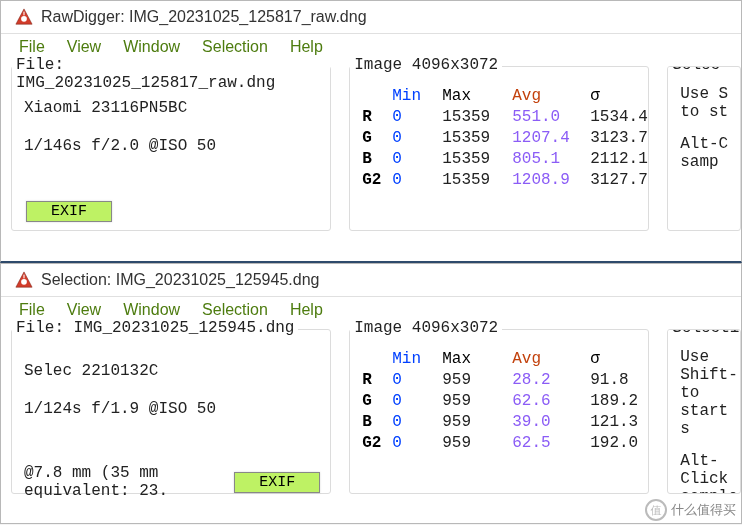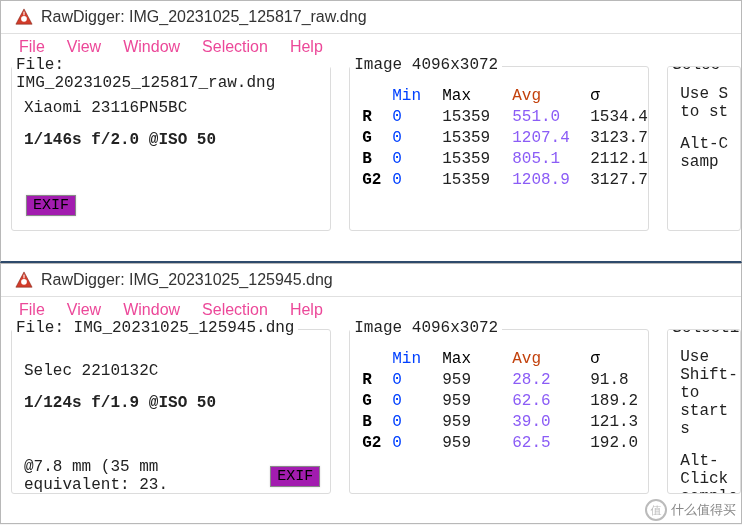--- a/index.html
+++ b/index.html
@@ -36,21 +36,21 @@
     margin-right: 8px;
     position: relative;
   }
   .titlebar .icon svg { width: 18px; height: 18px; display: block; }
 
   .menubar {
     display: flex;
     gap: 2px;
     padding: 2px 6px 4px 8px;
     font-size: 16px;
-    color: #ec4899;
+    color: #4d7c0f;
   }
   .menubar .mi {
     padding: 2px 10px;
   }
 
   .client {
     display: flex;
     padding: 4px 0 0 10px;
     gap: 18px;
     font-family: Consolas, "Courier New", monospace;
@@ -70,31 +70,31 @@
     left: 0;
     background: #fff;
     padding: 0 4px;
     font-size: 16px;
   }
   .file-box {
     width: 345px;
     height: 165px;
   }
   .file-box .camera { margin-top: 14px; }
-  .file-box .exposure { font-weight: 700; margin-top: 14px; }
+  .file-box .exposure { font-weight: 400; margin-top: 20px; }
   .file-box .focal-row {
     display: flex;
     align-items: center;
     margin-top: 46px;
   }
   .exif-btn {
     margin-left: 2px;
     border: 1px solid #888;
-    background: #a21caf;
-    padding: 1px 6px;
+    background: #bef264;
+    padding: 1px 24px;
     font-family: Consolas, "Courier New", monospace;
     font-size: 15px;
     box-shadow: 0 0 2px rgba(0,0,0,.15);
   }
 
   .img-box {
     width: 300px;
     height: 165px;
   }
   .tbl {
@@ -210,21 +210,21 @@
     </div>
     <div class="window w2">
       <div class="titlebar">
         <span class="icon">
           <svg viewBox="0 0 20 20">
             <polygon points="10,1 19,18 1,18" fill="#d23c2a" stroke="#7a1e12" stroke-width="0.6"></polygon>
             <circle cx="10" cy="12" r="3.2" fill="#fff"></circle>
             <rect x="9.4" y="4" width="1.2" height="4.2" fill="#fff"></rect>
           </svg>
         </span>
-        <span>RawDigger: IMG_20231025_125945.dng</span>
+        <span>Selection: IMG_20231025_125945.dng</span>
       </div>
       <div class="menubar">
         <div class="mi">File</div>
         <div class="mi">View</div>
         <div class="mi">Window</div>
         <div class="mi">Selection</div>
         <div class="mi">Help</div>
       </div>
       <div class="client">
         <div class="fieldset file-box">

